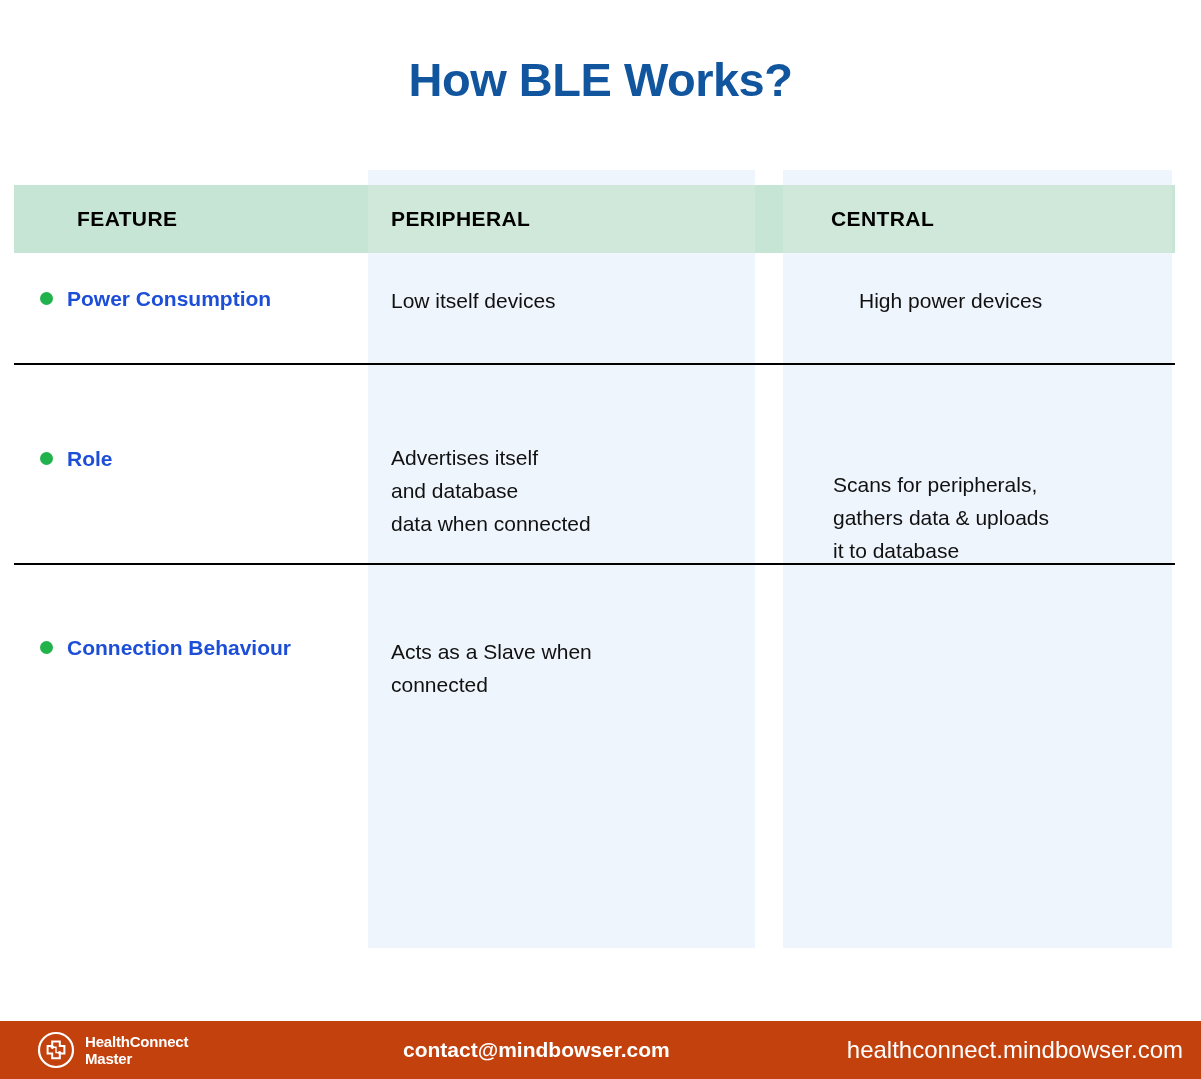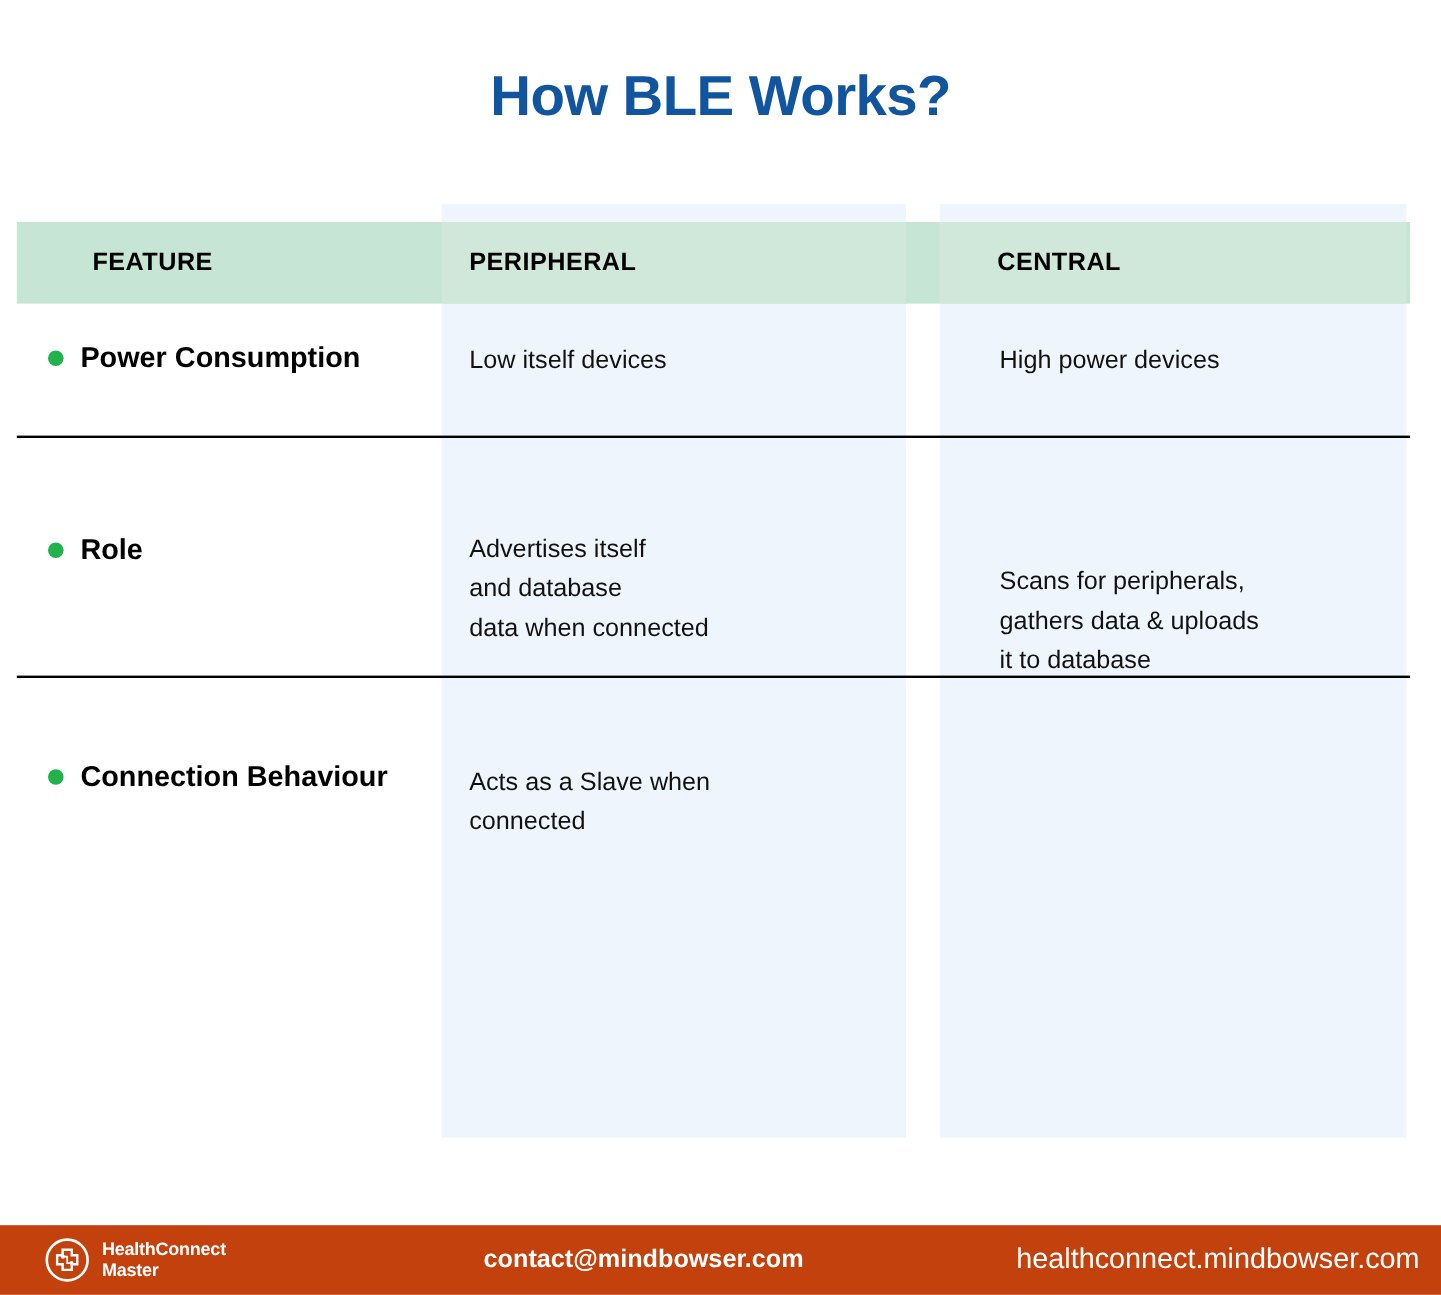--- a/index.html
+++ b/index.html
@@ -93,23 +93,23 @@
     top: 0;
     width: 1161px;
     height: 2px;
     background: #000000;
   }
 
   .cell-feature {
     position: absolute;
     left: 40px;
     width: 320px;
-    font-size: 24px;
-    font-weight: bold;
-    color: #000000;
+    font-size: 21px;
+    font-weight: bold;
+    color: #1d4ed8;
     display: flex;
     align-items: flex-start;
     gap: 14px;
   }
   .bullet {
     width: 13px;
     height: 13px;
     border-radius: 50%;
     background: #22b24c;
     flex: 0 0 13px;
@@ -129,21 +129,21 @@
   .cell-central    { left: 833px; width: 340px; }
 
   
   .row-0 { height: 110px; }
   .row-1 { height: 200px; }
   .row-2 { height: 168px; }
   .row-3 { height: 200px; }
 
   .row-0 .cell-feature     { top: 33px; }
   .row-0 .cell-peripheral  { top: 31px; }
-  .row-0 .cell-central     { top: 31px; }
+  .row-0 .cell-central     { top: 31px; margin-left: 26px; }
 
   .row-1 .cell-feature     { top: 83px; }
   .row-1 .cell-peripheral  { top: 78px; }
   .row-1 .cell-central     { top: 73px; margin-top: 32px; }
 
   .row-2 .cell-feature     { top: 72px; }
   .row-2 .cell-peripheral  { top: 72px; }
   .row-2 .cell-central     { top: 64px; }
 
   .row-3 .cell-feature     { top: 77px; }

